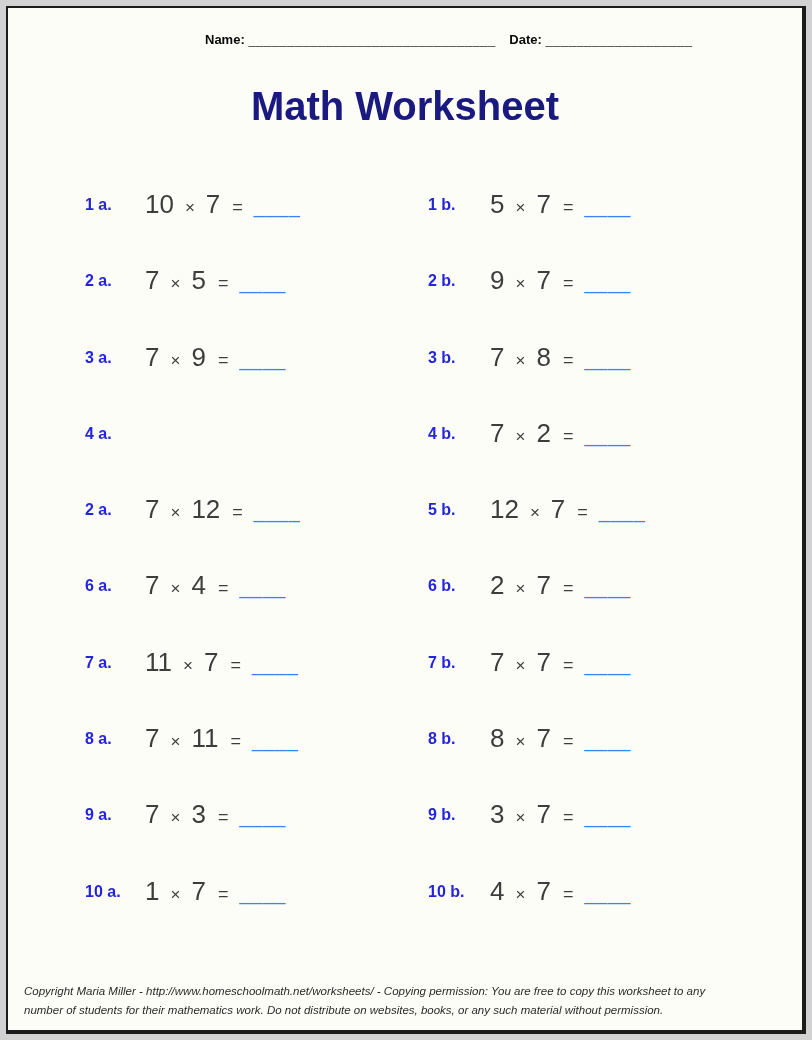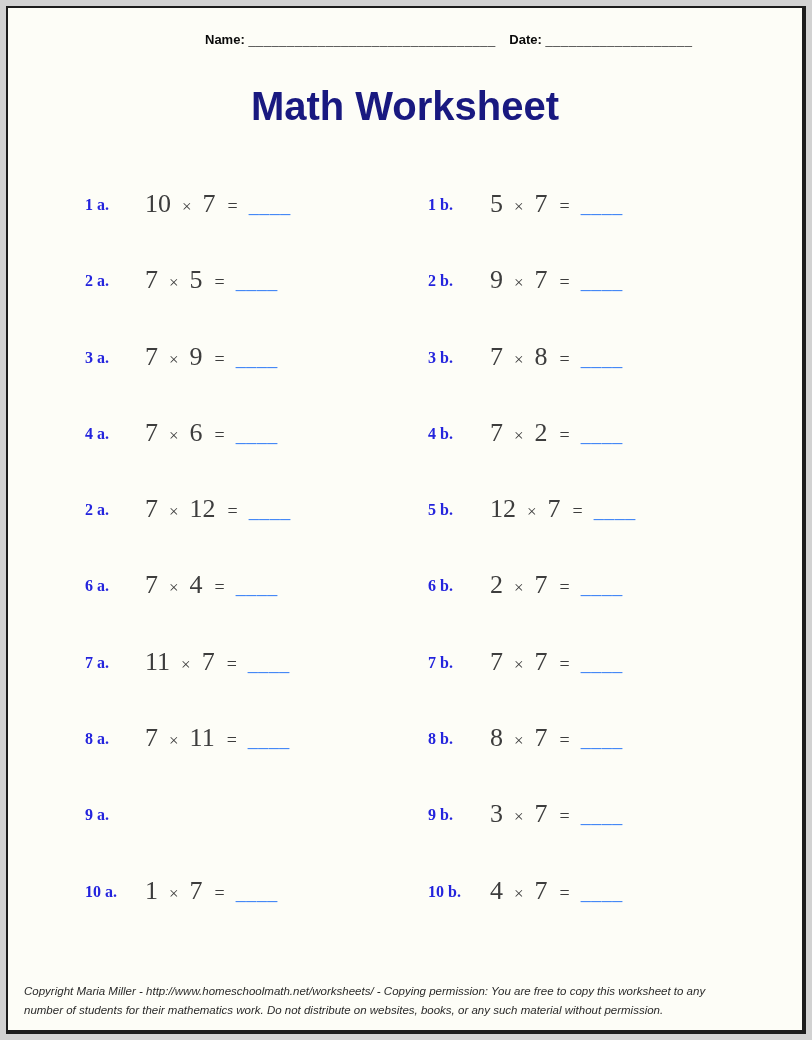--- a/index.html
+++ b/index.html
@@ -56,21 +56,20 @@
   
   .problems {
     position: absolute;
     left: 0;
     top: 172px;
     width: 100%;
   }
   .prow {
     position: relative;
     height: 76.3px;
-    font-family: Liberation Serif, serif;
   }
   .plabel {
     position: absolute;
     top: 17px;
     font-size: 16px;
     font-weight: bold;
     color: #2424dd;
     line-height: 1;
     white-space: nowrap;
   }
@@ -147,21 +146,20 @@
 
     <div class="prow">
       <span class="plabel la">3 a.</span>
       <span class="pexpr ea"><span>7</span><span class="op">×</span><span>9</span><span class="eqs">=</span><span class="blank">____</span></span>
       <span class="plabel lb">3 b.</span>
       <span class="pexpr eb"><span>7</span><span class="op">×</span><span>8</span><span class="eqs">=</span><span class="blank">____</span></span>
     </div>
 
     <div class="prow">
       <span class="plabel la">4 a.</span>
-      <span class="pexpr ea"><span>7</span><span class="op">×</span><span>6</span><span class="eqs">=</span><span class="blank">____</span></span>
       <span class="plabel lb">4 b.</span>
       <span class="pexpr eb"><span>7</span><span class="op">×</span><span>2</span><span class="eqs">=</span><span class="blank">____</span></span>
     </div>
 
     <div class="prow">
       <span class="plabel la">2 a.</span>
       <span class="pexpr ea"><span>7</span><span class="op">×</span><span>12</span><span class="eqs">=</span><span class="blank">____</span></span>
       <span class="plabel lb">5 b.</span>
       <span class="pexpr eb"><span>12</span><span class="op">×</span><span>7</span><span class="eqs">=</span><span class="blank">____</span></span>
     </div>
@@ -182,20 +180,21 @@
 
     <div class="prow">
       <span class="plabel la">8 a.</span>
       <span class="pexpr ea"><span>7</span><span class="op">×</span><span>11</span><span class="eqs">=</span><span class="blank">____</span></span>
       <span class="plabel lb">8 b.</span>
       <span class="pexpr eb"><span>8</span><span class="op">×</span><span>7</span><span class="eqs">=</span><span class="blank">____</span></span>
     </div>
 
     <div class="prow">
       <span class="plabel la">9 a.</span>
+      <span class="pexpr ea"><span>7</span><span class="op">×</span><span>3</span><span class="eqs">=</span><span class="blank">____</span></span>
       <span class="plabel lb">9 b.</span>
       <span class="pexpr eb"><span>3</span><span class="op">×</span><span>7</span><span class="eqs">=</span><span class="blank">____</span></span>
     </div>
 
     <div class="prow">
       <span class="plabel la">10 a.</span>
       <span class="pexpr ea"><span>1</span><span class="op">×</span><span>7</span><span class="eqs">=</span><span class="blank">____</span></span>
       <span class="plabel lb">10 b.</span>
       <span class="pexpr eb"><span>4</span><span class="op">×</span><span>7</span><span class="eqs">=</span><span class="blank">____</span></span>
     </div>

